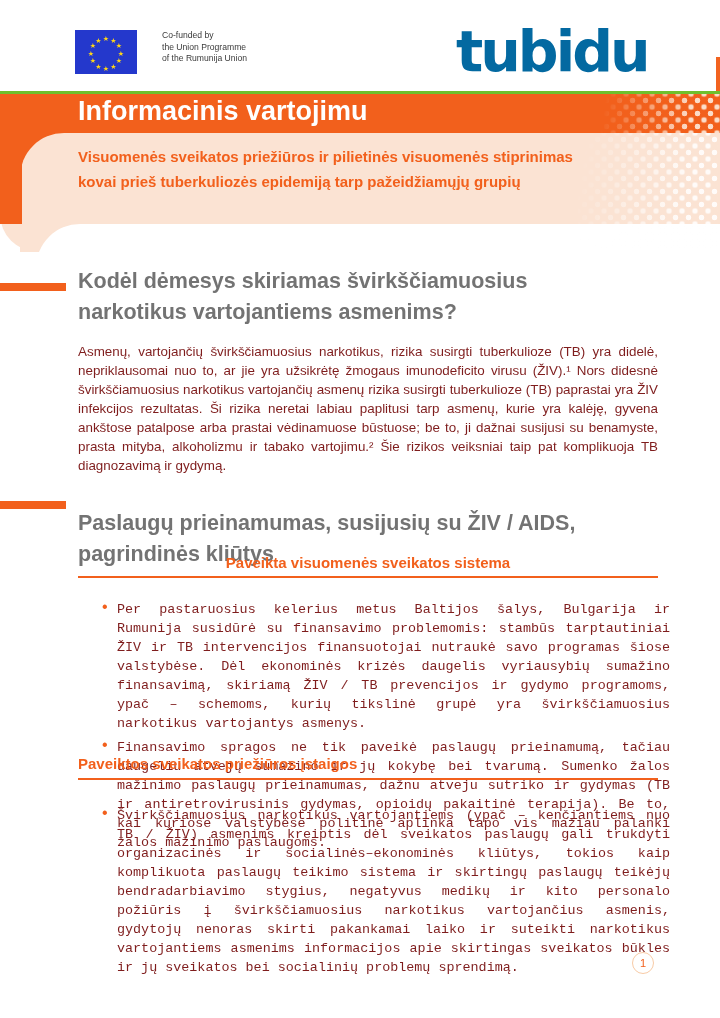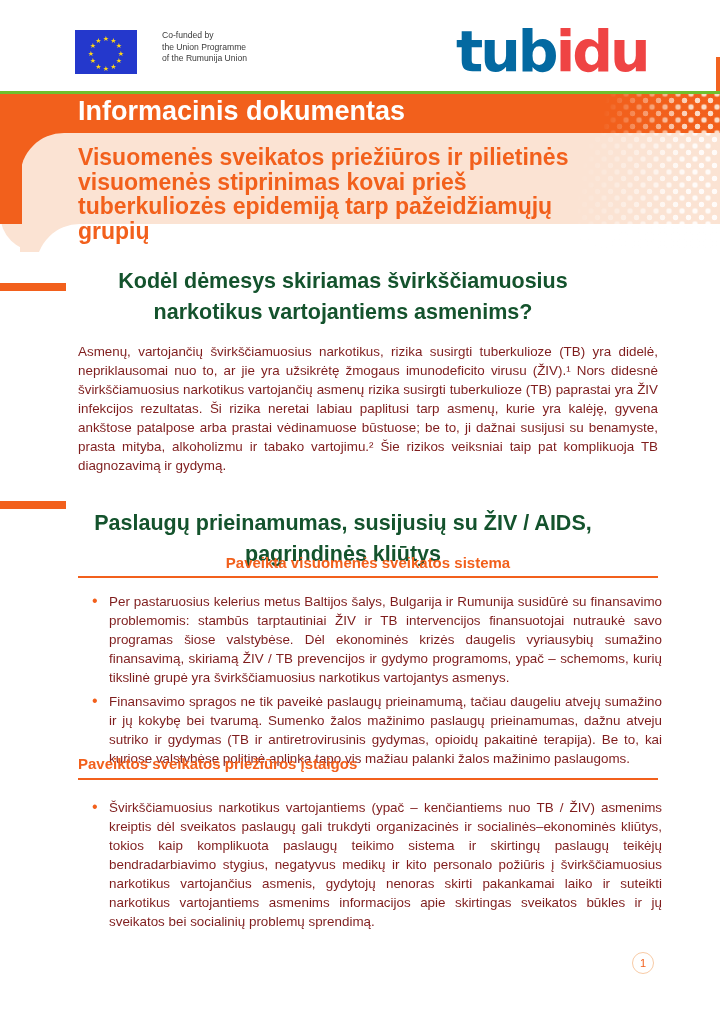--- a/index.html
+++ b/index.html
@@ -8,58 +8,58 @@
     background:#ffffff;font-family:"Liberation Sans","DejaVu Sans",sans-serif;
     -webkit-font-smoothing:antialiased;
   }
   .abs{position:absolute;}
 
   
   #eu-flag{left:75px;top:30px;width:62px;height:44px;background:#2438cc;z-index:5;}
   #eu-text{left:148px;top:30px;font-size:8.6px;line-height:11.6px;color:#3a3a3a;z-index:5;margin-left:14px;}
   #logo{left:456px;top:18px;font-size:57px;font-weight:bold;letter-spacing:-3px;
         font-family:"DejaVu Sans","Liberation Sans",sans-serif;z-index:5;}
-  #logo .g{color:#0369a1;} #logo .o{color:#ef4444;}
+  #logo .g{color:#0369a1;} #logo .o{color:#0369a1;}
   #edge-sliver{right:0;top:57px;width:4px;height:34px;background:#f26320;z-index:6;}
 
   
   #green-line{left:0;top:91px;width:720px;height:3px;background:#6ec02d;z-index:6;}
   #orange-band{left:0;top:94px;width:720px;height:39px;background:#f2601c;z-index:4;}
   #orange-filler{left:22px;top:133px;width:44px;height:44px;background:#f2601c;z-index:1;}
   #orange-col{left:0;top:133px;width:22px;height:91px;background:#f2601c;z-index:3;}
   #peach-patch{left:0;top:205px;width:38px;height:47px;background:#fbe3d3;
                border-bottom-left-radius:38px;z-index:1;}
   #peach-main{left:20px;top:133px;width:700px;height:119px;background:#fbe3d3;
               border-top-left-radius:44px;z-index:2;}
   #white-cover{left:36px;top:224px;width:684px;height:44px;background:#ffffff;
                border-top-left-radius:44px;z-index:3;}
 
   #band-title{left:78px;top:96px;font-size:27px;font-weight:bold;color:#ffffff;z-index:7;}
-  #subtitle{left:78px;top:145px;width:500px;font-size:23px;font-weight:bold;
+  #subtitle{left:78px;top:145px;width:500px;font-size:15px;font-weight:bold;
             color:#f2601c;line-height:24.5px;z-index:4;}
 
   .dots{pointer-events:none;
     background-image:
       radial-gradient(circle, var(--dc) 2.6px, transparent 3.1px),
       radial-gradient(circle, var(--dc) 2.6px, transparent 3.1px);
     background-size:13px 13px;
     background-position:0 0,6.5px 6.5px;
     -webkit-mask-image:linear-gradient(100deg,transparent 5%,#000 75%);
     mask-image:linear-gradient(100deg,transparent 5%,#000 75%);}
   #dots-band{left:600px;top:94px;width:120px;height:39px;--dc:rgba(251,227,211,.95);z-index:5;}
   #dots-peach{left:578px;top:133px;width:140px;height:117px;--dc:rgba(255,255,255,.85);z-index:4;}
 
   
   .h-bar{left:0;width:66px;height:8px;background:#f2601c;}
-  .sec-h{left:78px;width:530px;font-size:21.5px;font-weight:bold;color:#14532d;line-height:31px;text-align:center;}
+  .sec-h{left:78px;width:530px;font-size:21.5px;font-weight:bold;color:#737373;line-height:31px;}
   .sub-h{left:78px;width:580px;font-size:15px;font-weight:bold;color:#f2601c;}
   .rule{left:78px;width:580px;height:2px;background:#f2601c;}
   .body-text{left:78px;width:580px;font-size:13.4px;line-height:19px;color:#7f1d1d;
              text-align:justify;}
-  ul.blist{margin:4px;padding:0;list-style:none;}
+  ul.blist{margin:12px;padding:0;list-style:none;font-family:Liberation Mono, monospace;}
   ul.blist li{position:relative;padding-left:27px;margin-bottom:5px;text-align:justify;}
   ul.blist li::before{content:"\2022";position:absolute;left:10px;top:-1px;
              color:#f2601c;font-size:16px;}
 
   #h1-bar{top:283px;} #h1{top:266px;}
   #p1{top:342px;}
   #h2-bar{top:501px;} #h2{top:484px;margin-top:24px;}
   #sub1{top:554px;text-align:center;} #rule1{top:576px;}
   #list1{top:588px;}
   #sub2{top:755px;} #rule2{top:778px;}
@@ -102,21 +102,21 @@
 <div class="abs" id="green-line"></div>
 <div class="abs" id="orange-band"></div>
 <div class="abs" id="orange-filler"></div>
 <div class="abs" id="orange-col"></div>
 <div class="abs" id="peach-patch"></div>
 <div class="abs" id="peach-main"></div>
 <div class="abs" id="white-cover"></div>
 <div class="abs dots" id="dots-band"></div>
 <div class="abs dots" id="dots-peach"></div>
 
-<div class="abs" id="band-title">Informacinis dokumentas</div>
+<div class="abs" id="band-title">Informacinis vartojimu</div>
 <div class="abs" id="subtitle">Visuomenės sveikatos priežiūros ir pilietinės visuomenės stiprinimas kovai prieš tuberkuliozės epidemiją tarp pažeidžiamųjų grupių</div>
 
 <div class="abs h-bar" id="h1-bar"></div>
 <div class="abs sec-h" id="h1">Kodėl dėmesys skiriamas švirkščiamuosius narkotikus vartojantiems asmenims?</div>
 <div class="abs body-text" id="p1">Asmenų, vartojančių švirkščiamuosius narkotikus, rizika susirgti tuberkulioze (TB) yra didelė, nepriklausomai nuo to, ar jie yra užsikrėtę žmogaus imunodeficito virusu (ŽIV).¹ Nors didesnė švirkščiamuosius narkotikus vartojančių asmenų rizika susirgti tuberkulioze (TB) paprastai yra ŽIV infekcijos rezultatas. Ši rizika neretai labiau paplitusi tarp asmenų, kurie yra kalėję, gyvena ankštose patalpose arba prastai vėdinamuose būstuose; be to, ji dažnai susijusi su benamyste, prasta mityba, alkoholizmu ir tabako vartojimu.² Šie rizikos veiksniai taip pat komplikuoja TB diagnozavimą ir gydymą.</div>
 
 <div class="abs h-bar" id="h2-bar"></div>
 <div class="abs sec-h" id="h2">Paslaugų prieinamumas, susijusių su ŽIV / AIDS, pagrindinės kliūtys</div>
 
 <div class="abs sub-h" id="sub1">Paveikta visuomenės sveikatos sistema</div>

